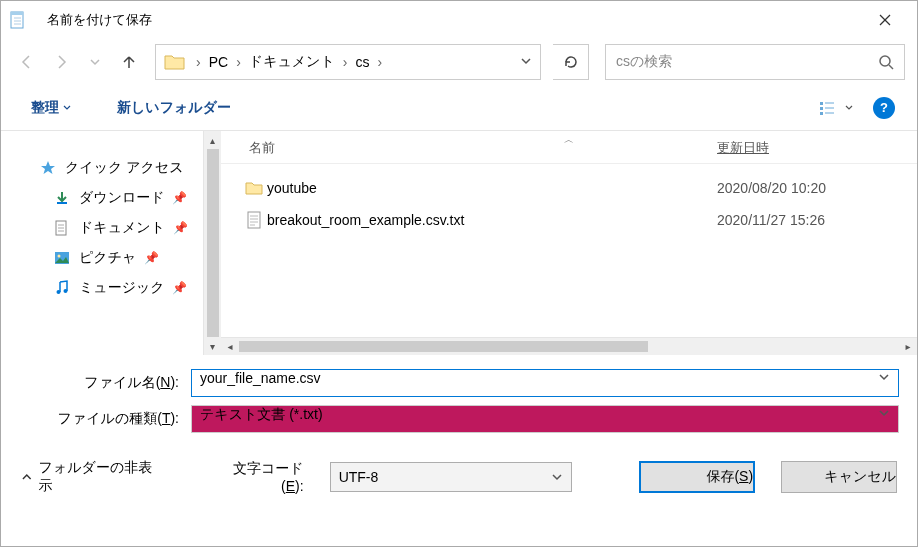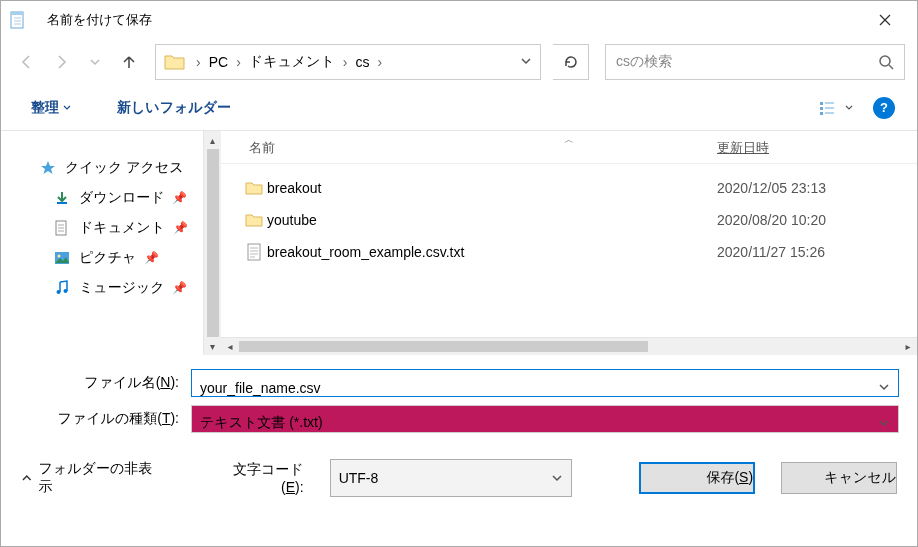--- a/index.html
+++ b/index.html
@@ -45,29 +45,29 @@
   .filerow .ico { width: 26px; display: flex; justify-content: center; }
   .filerow .name { flex: 1; }
   .filerow .date { width: 180px; color: #555; }
   .hscroll { position: absolute; bottom: 0; left: 0; right: 0; height: 18px; background: #f0f0f0; border-top: 1px solid #e5e5e5; display: flex; align-items: center; }
   .hscroll .arrow { width: 18px; text-align: center; font-size: 10px; color: #555; }
   .hscroll .track { flex: 1; position: relative; height: 100%; }
   .hscroll .thumb { position: absolute; left: 0; width: 62%; top: 3px; bottom: 3px; background: #ccc; }
   .formarea { padding: 10px 18px 0 18px; }
   .formrow { display: flex; align-items: center; height: 36px; gap: 12px; }
   .formrow label { width: 160px; text-align: right; }
-  .formrow .field { flex: 1; height: 28px; border: 1px solid #0078d7; display: flex; align-items: flex-end; padding: 0 8px; font-size: 14px; }
+  .formrow .field { flex: 1; height: 28px; border: 1px solid #0078d7; display: flex; align-items: flex-start; padding: 0 8px; font-size: 14px; }
   .formrow .field input { border: none; outline: none; flex: 1; font-size: 14px; font-family: inherit; }
   .formrow .field .dd { color: #555; }
   .formrow.type .field { border: 1px solid #ccc; background: #be185d; }
   .bottom { display: flex; align-items: center; padding: 22px 20px 14px 20px; gap: 26px; }
   .bottom .hidefolders { display: flex; align-items: center; gap: 6px; cursor: pointer; }
   .bottom .spacer { flex: 1; }
   .bottom label.enc { text-align: right; }
-  .bottom .encsel { width: 250px; height: 38px; border: 1px solid #adadad; background: #f3f3f3; display: flex; align-items: center; padding: 0 8px; }
+  .bottom .encsel { width: 250px; height: 30px; border: 1px solid #adadad; background: #f3f3f3; display: flex; align-items: center; padding: 0 8px; }
   .bottom .encsel span { flex: 1; }
   .bottom .btn { width: 120px; height: 32px; border: 1px solid #adadad; background: #e1e1e1; display: flex; align-items: center; justify-content: flex-end; cursor: pointer; }
   .bottom .btn.primary { border: 2px solid #0078d7; }
   u { text-decoration: underline; }
 </style>
 </head>
 <body>
 
 <div class="titlebar">
   <span class="app-icon">
@@ -242,29 +242,20 @@
       <span class="col-name">名前</span>
       <span class="col-date">更新日時</span>
     </div>
     <div class="filelist">
       <div class="filerow">
         <span class="ico">
             <svg width="18" height="16" viewBox="0 0 18 16">
               <path d="M1 3 h6 l2 2 h8 v9 h-16 z" fill="#ffe9a6" stroke="#d9b75a"></path>
             </svg>
           </span>
-        <span class="name">breakout</span>
-        <span class="date">2020/12/05 23:13</span>
-      </div>
-      <div class="filerow">
-        <span class="ico">
-            <svg width="18" height="16" viewBox="0 0 18 16">
-              <path d="M1 3 h6 l2 2 h8 v9 h-16 z" fill="#ffe9a6" stroke="#d9b75a"></path>
-            </svg>
-          </span>
         <span class="name">youtube</span>
         <span class="date">2020/08/20 10:20</span>
       </div>
       <div class="filerow">
         <span class="ico">
             <svg width="14" height="18" viewBox="0 0 14 18">
               <rect x="1" y="1" width="12" height="16" fill="#fff" stroke="#999"></rect>
               <line x1="3" y1="5" x2="11" y2="5" stroke="#bbb"></line>
               <line x1="3" y1="8" x2="11" y2="8" stroke="#bbb"></line>
               <line x1="3" y1="11" x2="11" y2="11" stroke="#bbb"></line>

